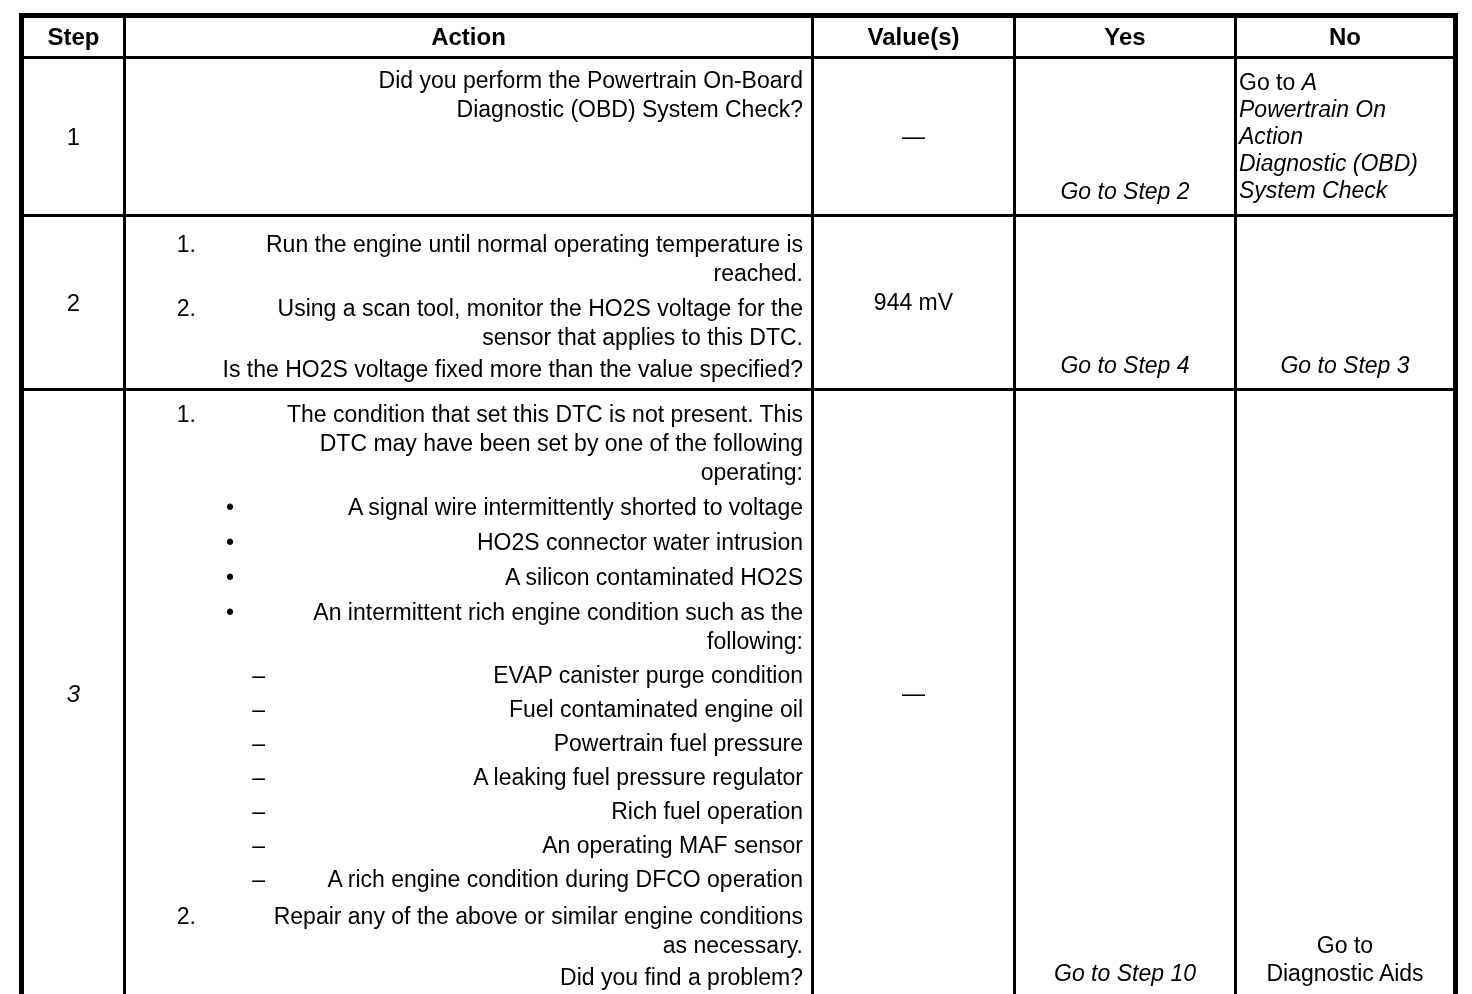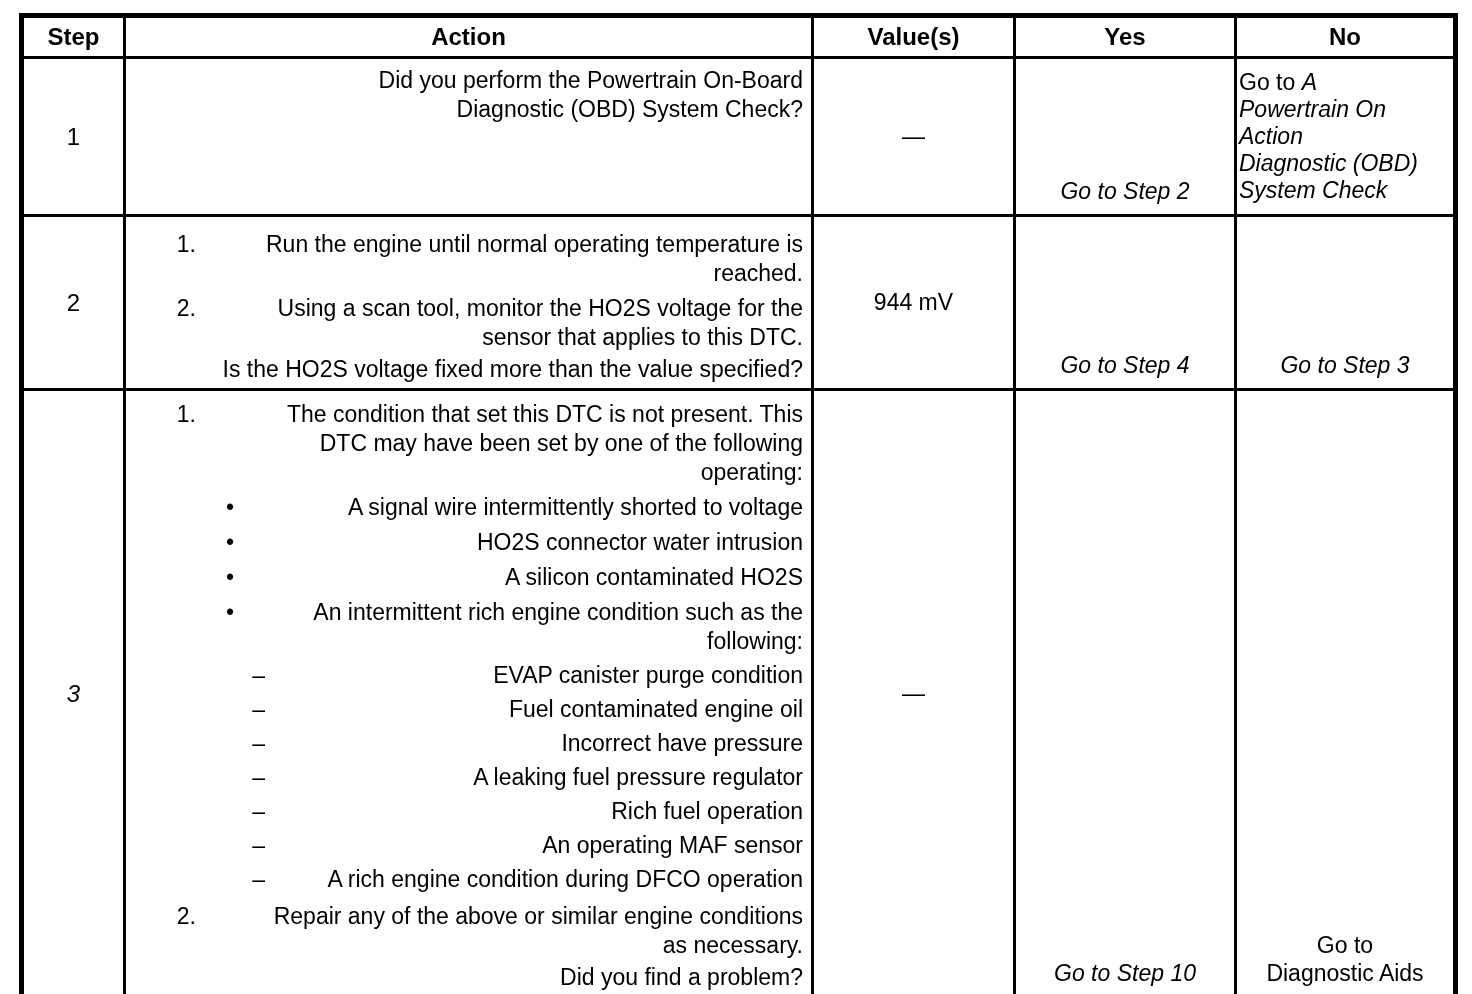--- a/index.html
+++ b/index.html
@@ -150,21 +150,21 @@
         <div class="sub-item">
           <span class="dash-marker">–</span>
           <span class="item-text">EVAP canister purge condition</span>
         </div>
         <div class="sub-item">
           <span class="dash-marker">–</span>
           <span class="item-text">Fuel contaminated engine oil</span>
         </div>
         <div class="sub-item">
           <span class="dash-marker">–</span>
-          <span class="item-text">Incorrect have pressure</span>
+          <span class="item-text">Powertrain fuel pressure</span>
         </div>
         <div class="sub-item">
           <span class="dash-marker">–</span>
           <span class="item-text">A leaking fuel pressure regulator</span>
         </div>
         <div class="sub-item">
           <span class="dash-marker">–</span>
           <span class="item-text">Rich fuel operation</span>
         </div>
         <div class="sub-item">

